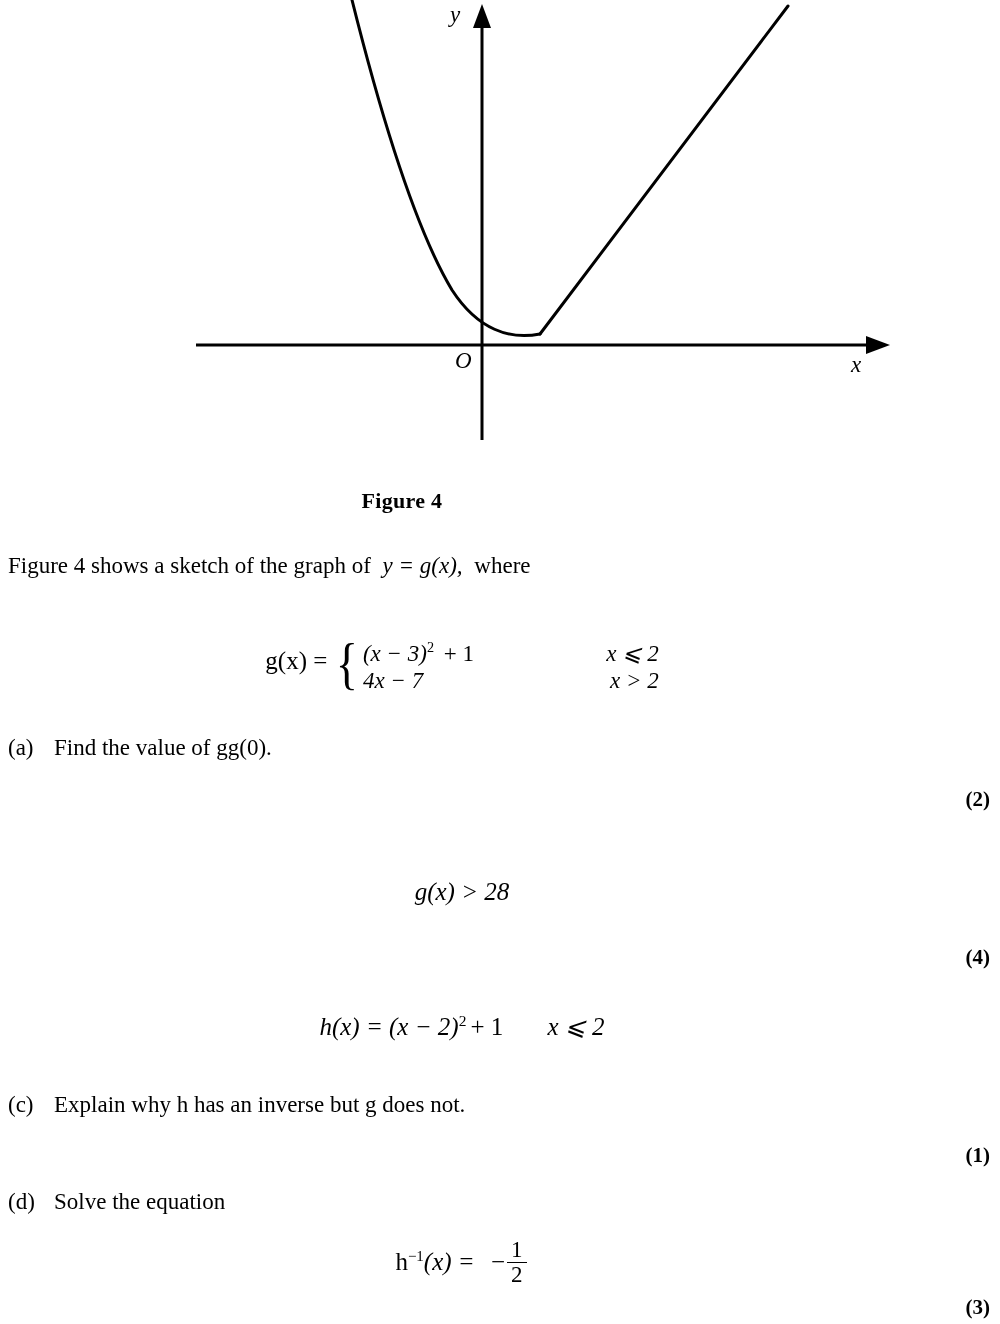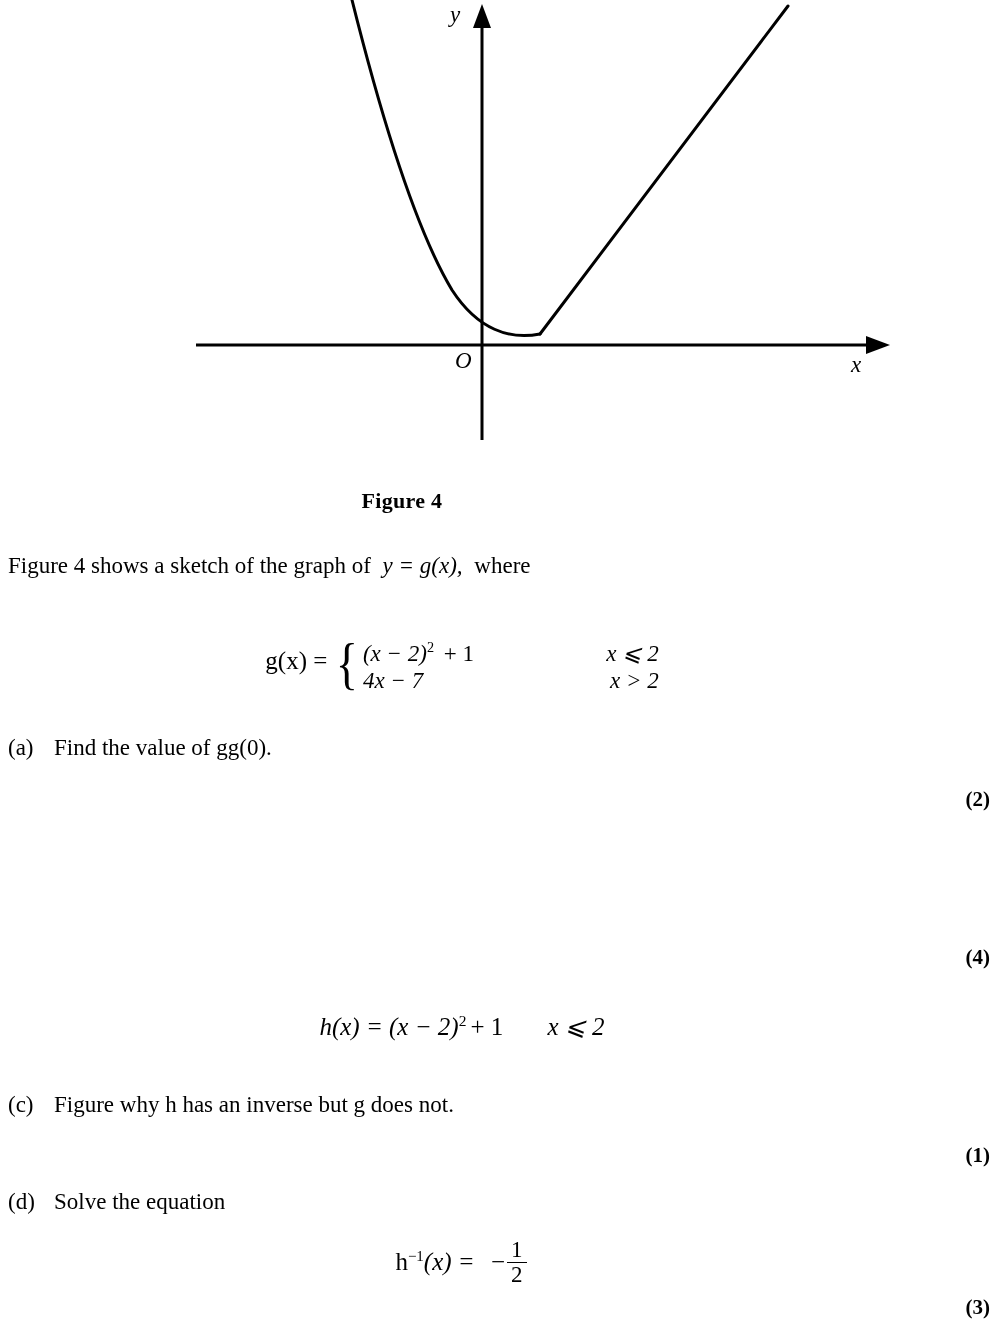--- a/index.html
+++ b/index.html
@@ -161,49 +161,52 @@
     <span>where</span>
   </div>
 
   <div class="centered" style="top: 630px;">
     <span class="mup" style="font-size:25px;">g(x) =</span>
     <span class="piecewise">
       <span class="brace">{</span>
       <span class="cases">
         <span class="case-row">
           <span class="case-expr">
-            <span class="mi">(x − 2)</span><sup class="exp">2</sup>
+            <span class="mi">(x − 3)</span><sup class="exp">2</sup>
             <span class="mup" style="padding-left:4px;">+ 1</span>
           </span>
           <span class="case-cond mi">x ⩽ 2</span>
         </span>
         <span class="case-row">
           <span class="case-expr mi">4x − 7</span>
           <span class="case-cond mi">x &gt; 2</span>
         </span>
       </span>
     </span>
   </div>
 
   <div class="para left-para" style="top: 732px;">
     <span style="display:inline-block; width:46px;">(a)</span><span>Find the value of  gg(0).</span>
   </div>
   <div class="marks" style="top: 787px;">(2)</div>
 
 
+  <div class="centered" style="top: 878px; font-size:25px;">
+    <span class="mi">g(x) &gt; 28</span>
+  </div>
   <div class="marks" style="top: 945px;">(4)</div>
 
 
   <div class="centered" style="top: 1012px; font-size:25px;">
     <span class="mi">h(x) = (x − 2)</span><sup class="exp">2</sup><span class="mup" style="padding-left:4px;">+ 1</span>
     <span class="mi" style="padding-left:38px;">x ⩽ 2</span>
   </div>
 
   <div class="para left-para" style="top: 1089px;">
-    <span style="display:inline-block; width:46px;">(c)</span><span>Figure why h has an inverse but g does not.</span>
+    <span style="display:inline-block; width:46px;">(c)</span><span>Explain why h has an inverse but g does not.</span>
   </div>
   <div class="marks" style="top: 1143px;">(1)</div>
 
   <div class="para left-para" style="top: 1186px;">
     <span style="display:inline-block; width:46px;">(d)</span><span>Solve the equation</span>
   </div>
 
   <div class="centered" style="top: 1240px; font-size:25px;">
     <span class="mup">h</span><sup class="inv">−1</sup><span class="mi">(x) =</span>
     <span class="mup" style="padding-left:10px;">−</span><span class="frac"><span class="num">1</span><span class="den">2</span></span>

